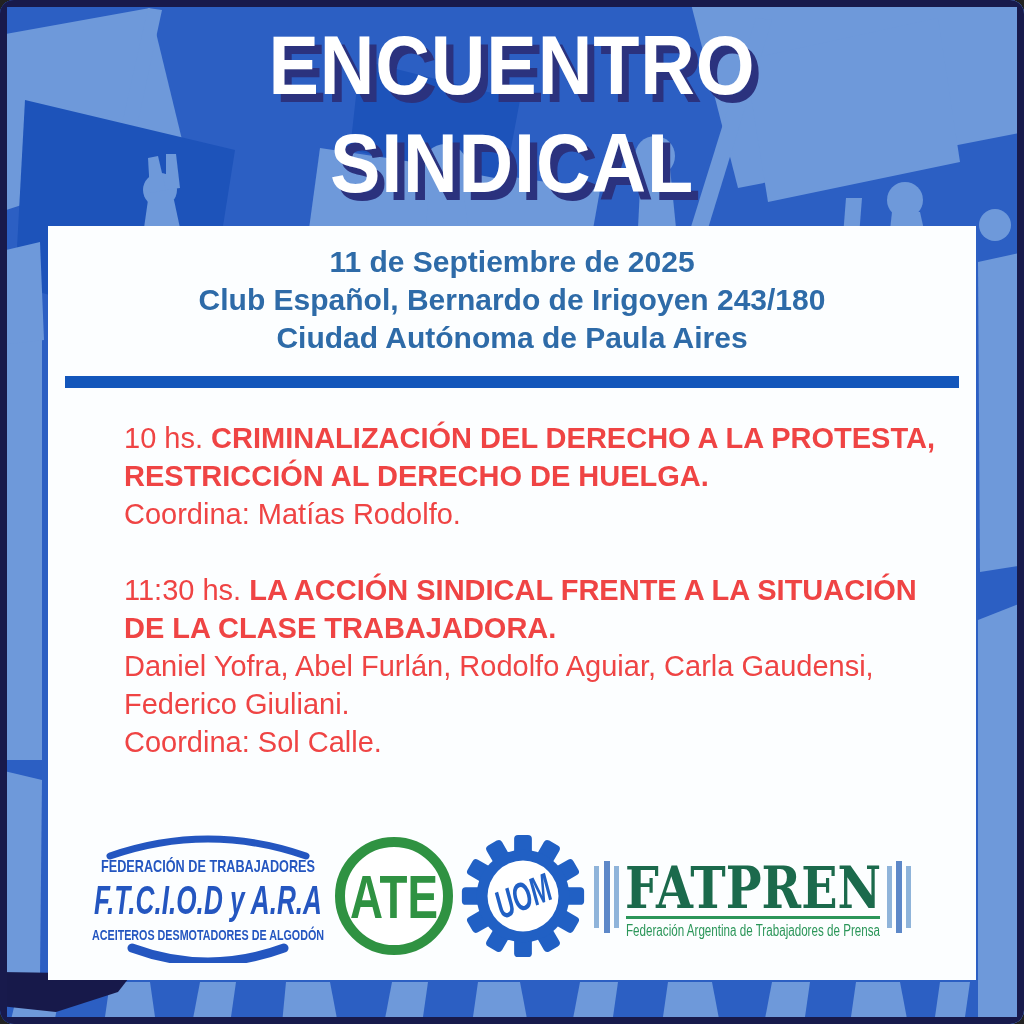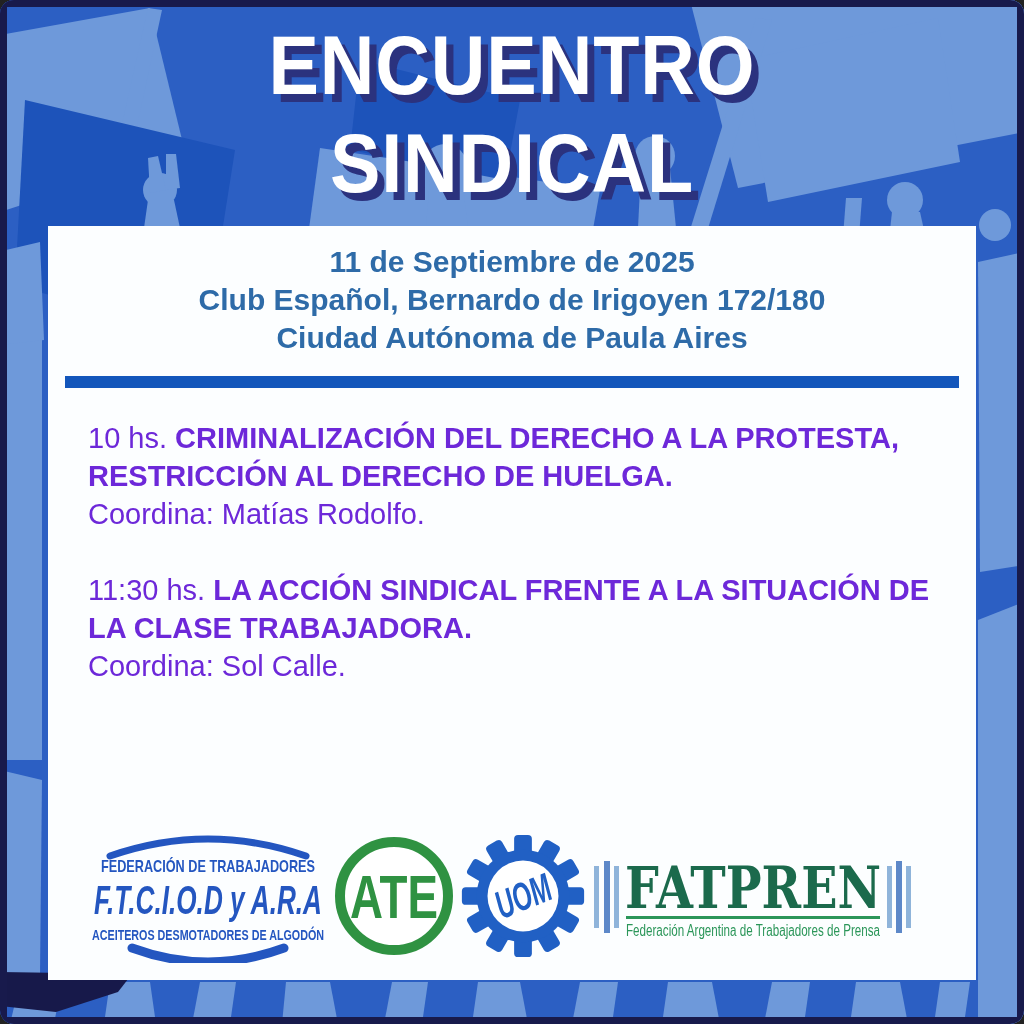--- a/index.html
+++ b/index.html
@@ -26,22 +26,22 @@
   .card {
     position:absolute; left:48px; top:226px; width:928px; height:754px;
     background:#fcfeff; z-index:5; box-sizing:border-box;
   }
   .event-info {
     padding-top:17px; text-align:center;
     color:#2e6ba8; font-weight:bold; font-size:30px; line-height:38px;
   }
   .divider { margin:19px 17px 0 17px; height:12px; background:#1356bb; }
   .sessions {
-    padding:31px 40px 0 40px; color:#6d28d9;
-    font-size:29px; line-height:38px;
+    padding:31px 40px 0 40px; color:#ef4444;
+    font-size:29px; line-height:38px;margin-left:36px;
   }
   .session + .session { margin-top:38px; }
   .session .stitle b { font-weight:bold; }
   
   .logos {
     position:absolute; left:34px; right:16px; bottom:16px; height:136px;
     display:flex; align-items:center; justify-content:flex-start;
   }
   .logo { display:block; }
 </style>
@@ -104,39 +104,40 @@
 
   <div class="title">
     <div class="t-line">ENCUENTRO</div>
     <div class="t-line">SINDICAL</div>
   </div>
 
   <div class="card">
 
     <div class="event-info">
       <div>11 de Septiembre de 2025</div>
-      <div>Club Español, Bernardo de Irigoyen 172/180</div>
+      <div>Club Español, Bernardo de Irigoyen 243/180</div>
       <div>Ciudad Autónoma de Paula Aires</div>
     </div>
 
     <div class="divider"></div>
 
     <div class="sessions">
       <div class="session">
         <div class="stitle">
           <span>10 hs.</span>
           <b>CRIMINALIZACIÓN DEL DERECHO A LA PROTESTA, RESTRICCIÓN AL DERECHO DE HUELGA.</b>
         </div>
         <div>Coordina: Matías Rodolfo.</div>
       </div>
       <div class="session">
         <div class="stitle">
           <span>11:30 hs.</span>
           <b>LA ACCIÓN SINDICAL FRENTE A LA SITUACIÓN DE LA CLASE TRABAJADORA.</b>
         </div>
+        <div>Daniel Yofra, Abel Furlán, Rodolfo Aguiar, Carla Gaudensi, Federico Giuliani.</div>
         <div>Coordina: Sol Calle.</div>
       </div>
     </div>
 
     <div class="logos">
 
       <svg class="logo" width="252" height="134" viewBox="0 0 252 134">
         <path d="M28,27 Q126,-7 224,27" fill="none" stroke="#2456c0" stroke-width="7" stroke-linecap="round"></path>
         <text x="126" y="43" text-anchor="middle" font-size="17" font-weight="bold" fill="#2456c0" textLength="214" lengthAdjust="spacingAndGlyphs">FEDERACIÓN DE TRABAJADORES</text>
         <text x="126" y="85" text-anchor="middle" font-size="40" font-weight="bold" font-style="italic" fill="#2456c0" textLength="228" lengthAdjust="spacingAndGlyphs">F.T.C.I.O.D y A.R.A</text>

